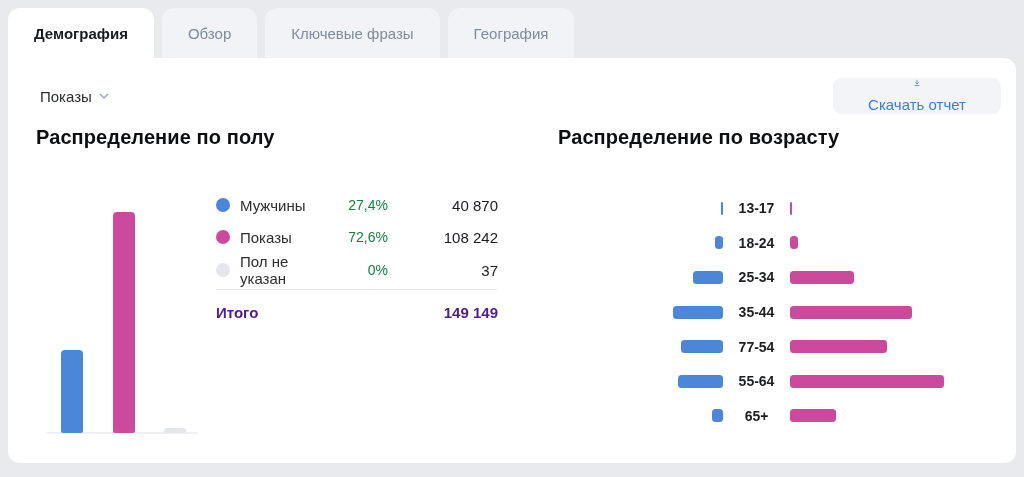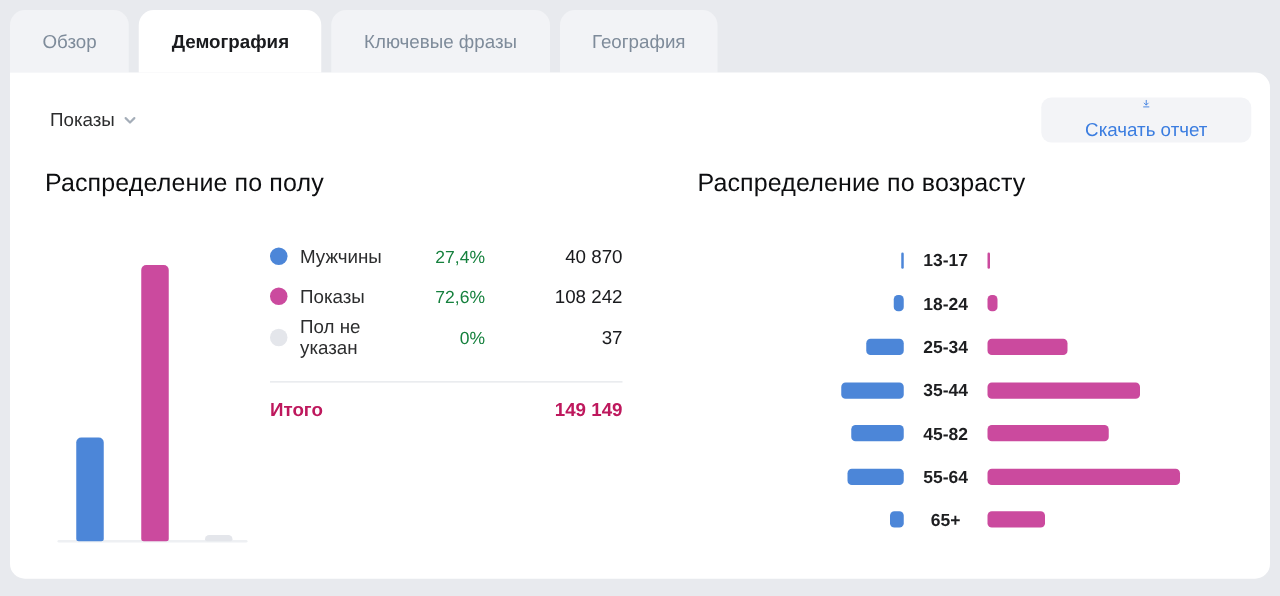--- a/index.html
+++ b/index.html
@@ -29,57 +29,57 @@
     font-size:15px;color:#2c2d2e;
   }
   .dl-btn{
     position:absolute;left:825px;top:20px;width:168px;height:36px;
     background:#f3f4f7;border:none;border-radius:8px;cursor:pointer;
     display:flex;align-items:center;justify-content:center;gap:9px;
     font-family:inherit;font-size:15px;font-weight:500;color:#3b7de0;flex-direction:column;
   }
   
   .sec-title{
-    position:absolute;top:78px;margin:0;
-    font-size:20px;font-weight:400;color:#0d0e10;letter-spacing:.1px;
+    position:absolute;top:68px;margin:0;
+    font-size:20px;font-weight:700;color:#0d0e10;letter-spacing:.1px;
   }
   .sec-title.gender{left:28px;}
   .sec-title.age{left:522px;margin-left:28px;}
   
   .gender-plot{position:absolute;left:38px;top:148px;width:152px;height:228px;}
   .gender-base{position:absolute;left:0;bottom:0;width:100%;height:2px;background:#eef0f3;border-radius:1px;}
   .gbar{position:absolute;bottom:1px;width:22px;border-radius:4px 4px 2px 2px;}
   
   .legend{position:absolute;left:208px;top:131px;width:282px;}
   .legend-row{display:grid;grid-template-columns:24px 1fr 70px 110px;align-items:center;height:32px;}
   .dot{width:14px;height:14px;border-radius:50%;}
   .legend-label{font-size:15px;color:#2c2d2e;}
   .legend-pct{font-size:14px;color:#15803d;text-align:right;}
   .legend-val{font-size:15px;color:#1a1b1e;text-align:right;}
   .legend-total{
     display:grid;grid-template-columns:1fr 110px;align-items:center;
-    height:44px;margin-top:20px;border-top:1px solid #e4e6ea;
-    font-size:15px;font-weight:700;color:#be185d;
+    height:44px;margin-top:4px;border-top:1px solid #e4e6ea;
+    font-size:15px;font-weight:700;color:#4c1d95;
   }
   .legend-total .tval{text-align:right;}
   
   .age-rows{position:absolute;left:537px;top:133px;width:465px;}
   .age-row{height:34.6px;display:flex;align-items:center;font-weight:bold;}
   .age-left{width:178px;display:flex;justify-content:flex-end;}
   .age-label{width:67px;text-align:center;font-size:14px;color:#1d1e20;}
   .age-right{width:220px;display:flex;justify-content:flex-start;}
   .hbar{height:13px;border-radius:3.5px;}
   svg{display:block;}
 </style>
 </head>
 <body>
 
 <nav class="tabbar">
+    <div class="tab active">Демография</div>
     <div class="tab">Обзор</div>
-    <div class="tab active">Демография</div>
     <div class="tab">Ключевые фразы</div>
     <div class="tab">География</div>
   </nav>
 
 <div class="card">
 
   <div class="metric">
     <span>Показы</span>
     <svg width="14" height="14" viewBox="0 0 14 14" fill="none" stroke="#a4adb8" stroke-width="1.7" stroke-linecap="round" stroke-linejoin="round">
         <path d="M3.5 5.5L7 9l3.5-3.5"></path>
@@ -164,21 +164,21 @@
         </div>
         <div class="age-label">35-44</div>
         <div class="age-right">
           <div class="hbar" style="width: 121.66px; background: rgb(203, 74, 158);"></div>
         </div>
       </div>
       <div class="age-row">
         <div class="age-left">
           <div class="hbar" style="width: 42.35px; background: rgb(76, 134, 216);"></div>
         </div>
-        <div class="age-label">45-82</div>
+        <div class="age-label">77-54</div>
         <div class="age-right">
           <div class="hbar" style="width: 97.02px; background: rgb(203, 74, 158);"></div>
         </div>
       </div>
       <div class="age-row">
         <div class="age-left">
           <div class="hbar" style="width: 44.66px; background: rgb(76, 134, 216);"></div>
         </div>
         <div class="age-label">55-64</div>
         <div class="age-right">

